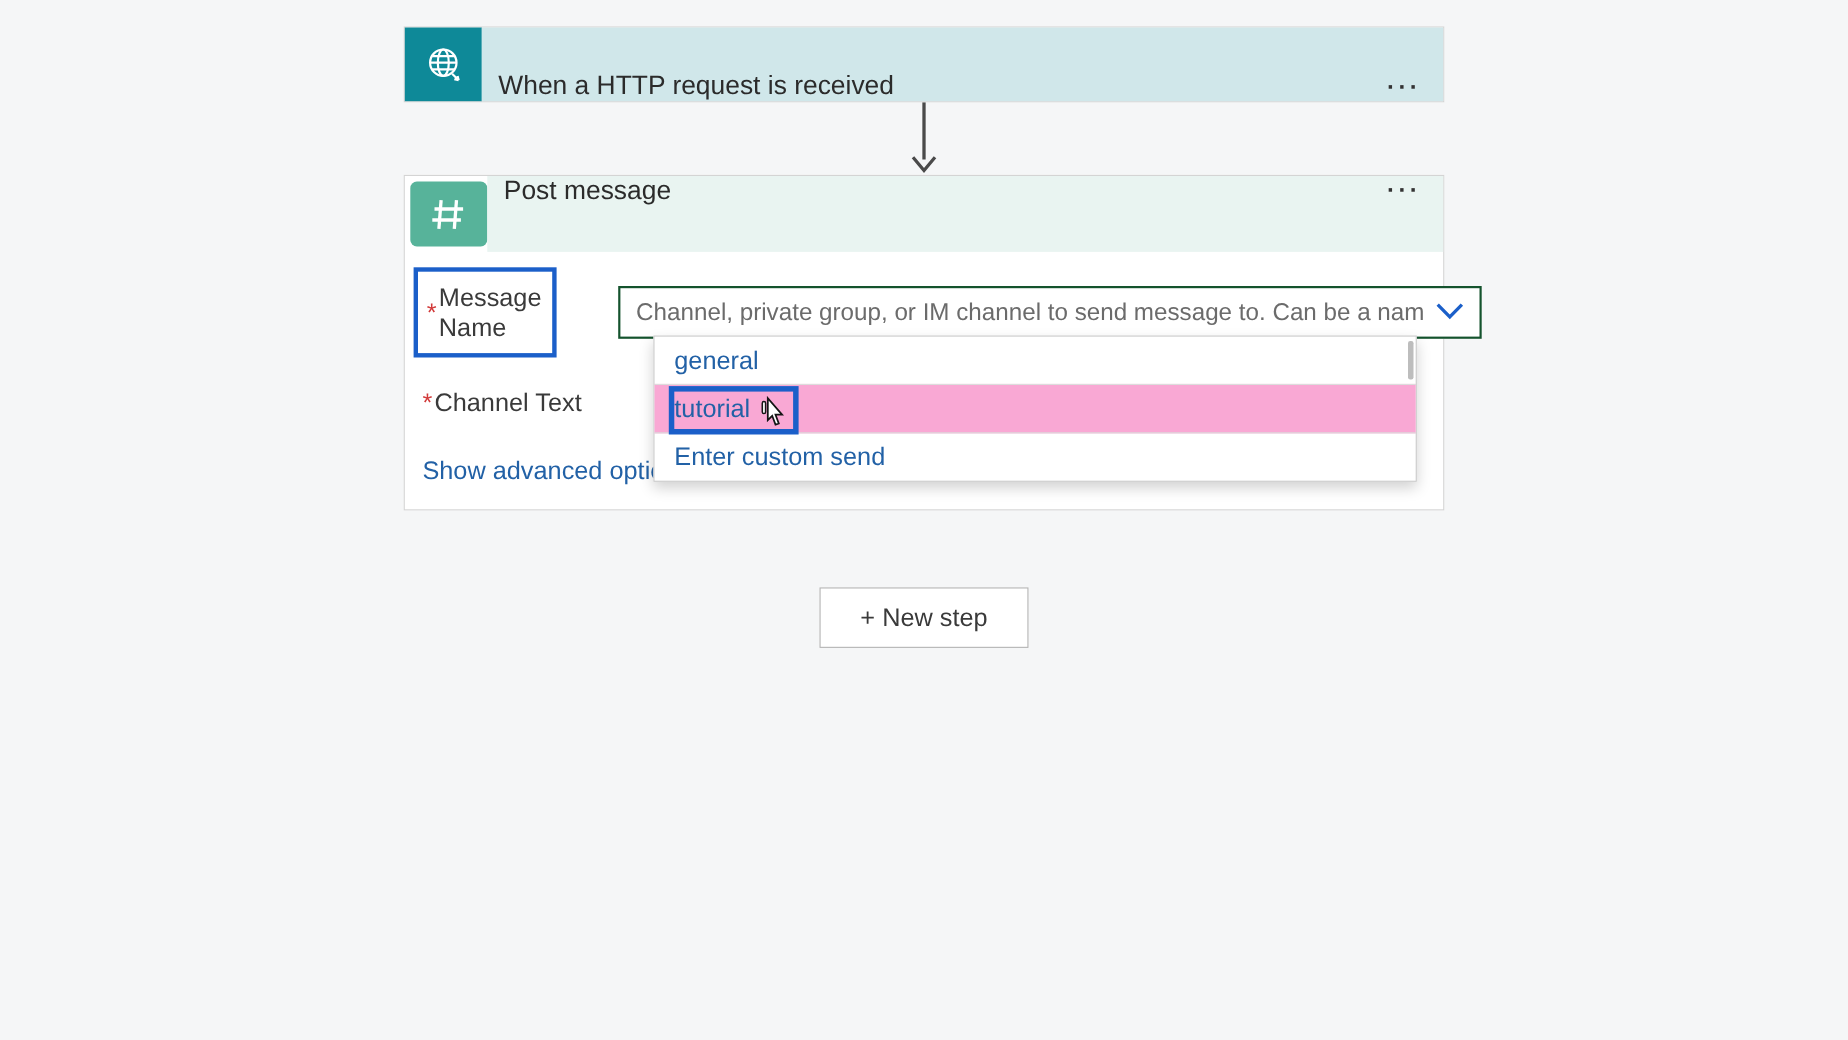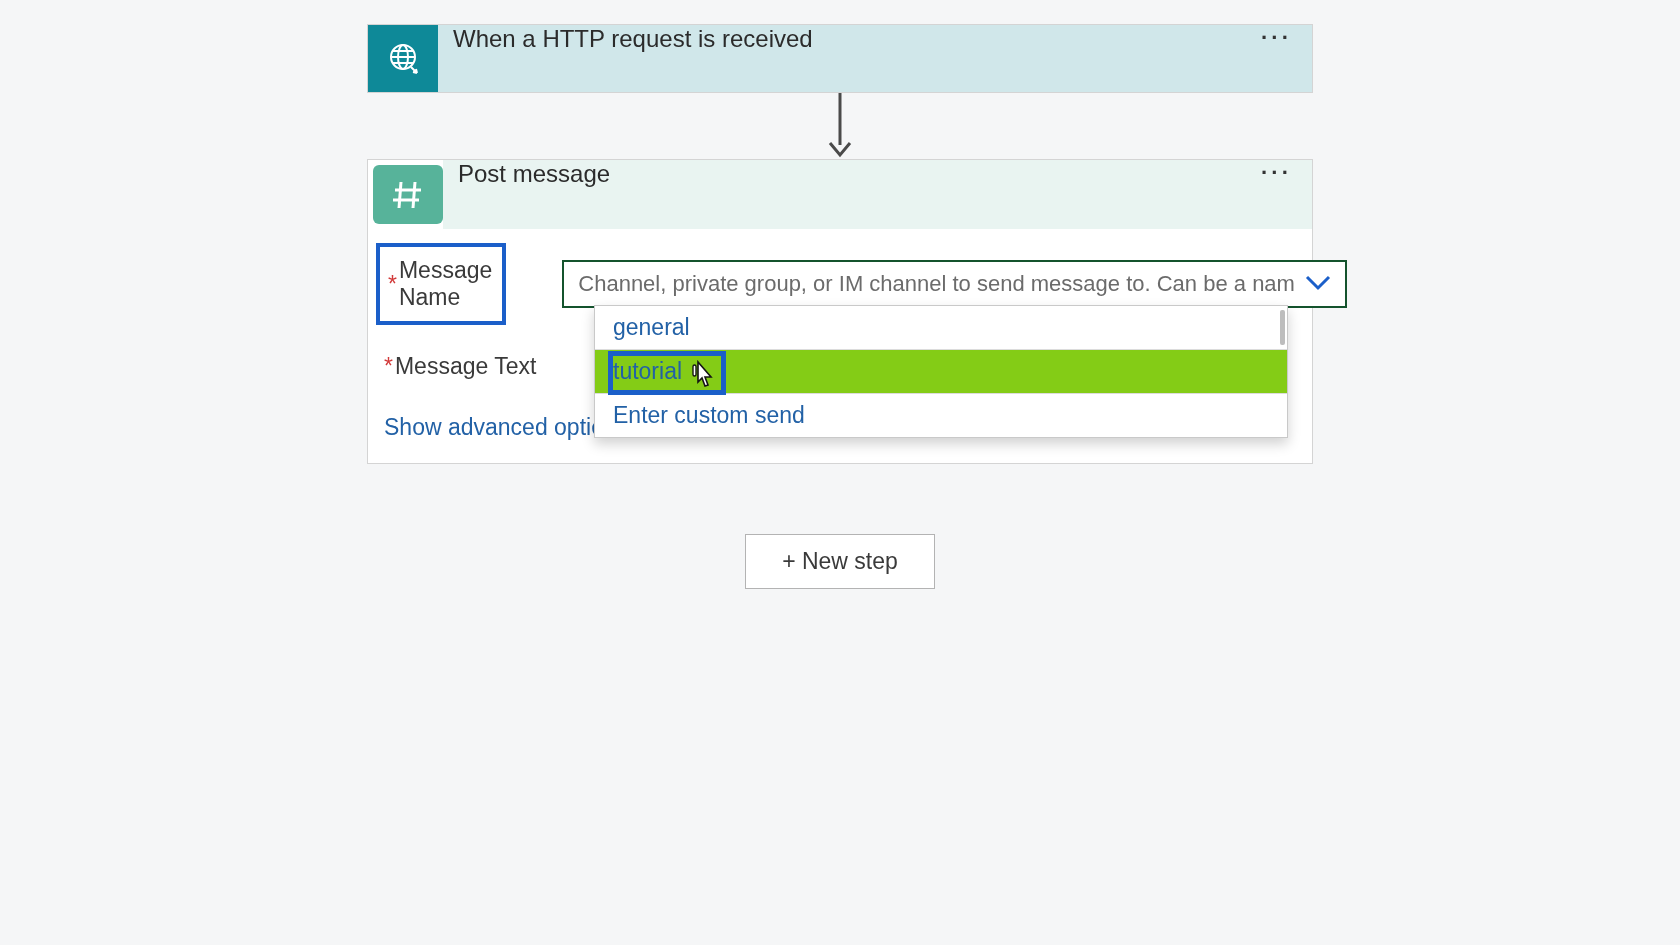--- a/index.html
+++ b/index.html
@@ -30,21 +30,21 @@
       width: 70px;
       background: #0e8998;
       display: flex;
       align-items: center;
       justify-content: center;
     }
     .trigger-header-bar {
       flex: 1;
       background: #d0e7ea;
       display: flex;
-      align-items: flex-start;
+      align-items: flex-end;
       justify-content: space-between;
       padding: 0 20px 0 15px;
     }
     .trigger-title {
       font-size: 24px;
       color: #2b2b2b;
     }
     .dots {
       color: #333;
       letter-spacing: 3px;
@@ -155,21 +155,21 @@
       z-index: 10;
     }
     .dd-item {
       padding: 8px 18px;
       font-size: 23px;
       color: #2261a6;
       cursor: pointer;
       position: relative;
     }
     .dd-item.hovered {
-      background: #84cc16;
+      background: #f9a8d4;
       border-top: 1px solid #dcdcdc;
       border-bottom: 1px solid #dcdcdc;
     }
     .dd-highlight {
       position: absolute;
       border: 5px solid #1b5fc9;
       left: 13px;
       top: 1px;
       width: 118px;
       height: 44px;
@@ -285,21 +285,21 @@
               <rect x="4" y="5" width="3" height="11" rx="1.5" fill="#fff" stroke="#151515" stroke-width="1.4"></rect>
             </svg>
           </span>
         </div>
         <div class="dd-item">Enter custom send</div>
       </div>
 
       <div class="field-row" style="margin-top:6px;">
         <div class="field-label">
           <span class="req">*</span>
-            <span>Message Text</span>
+            <span>Channel Text</span>
         </div>
       </div>
 
       <div class="adv-link">Show advanced options</div>
     </div>
   </div>
 
   <div class="bottom-buttons">
     <div class="btn plus">
       <span>+ New step</span>

